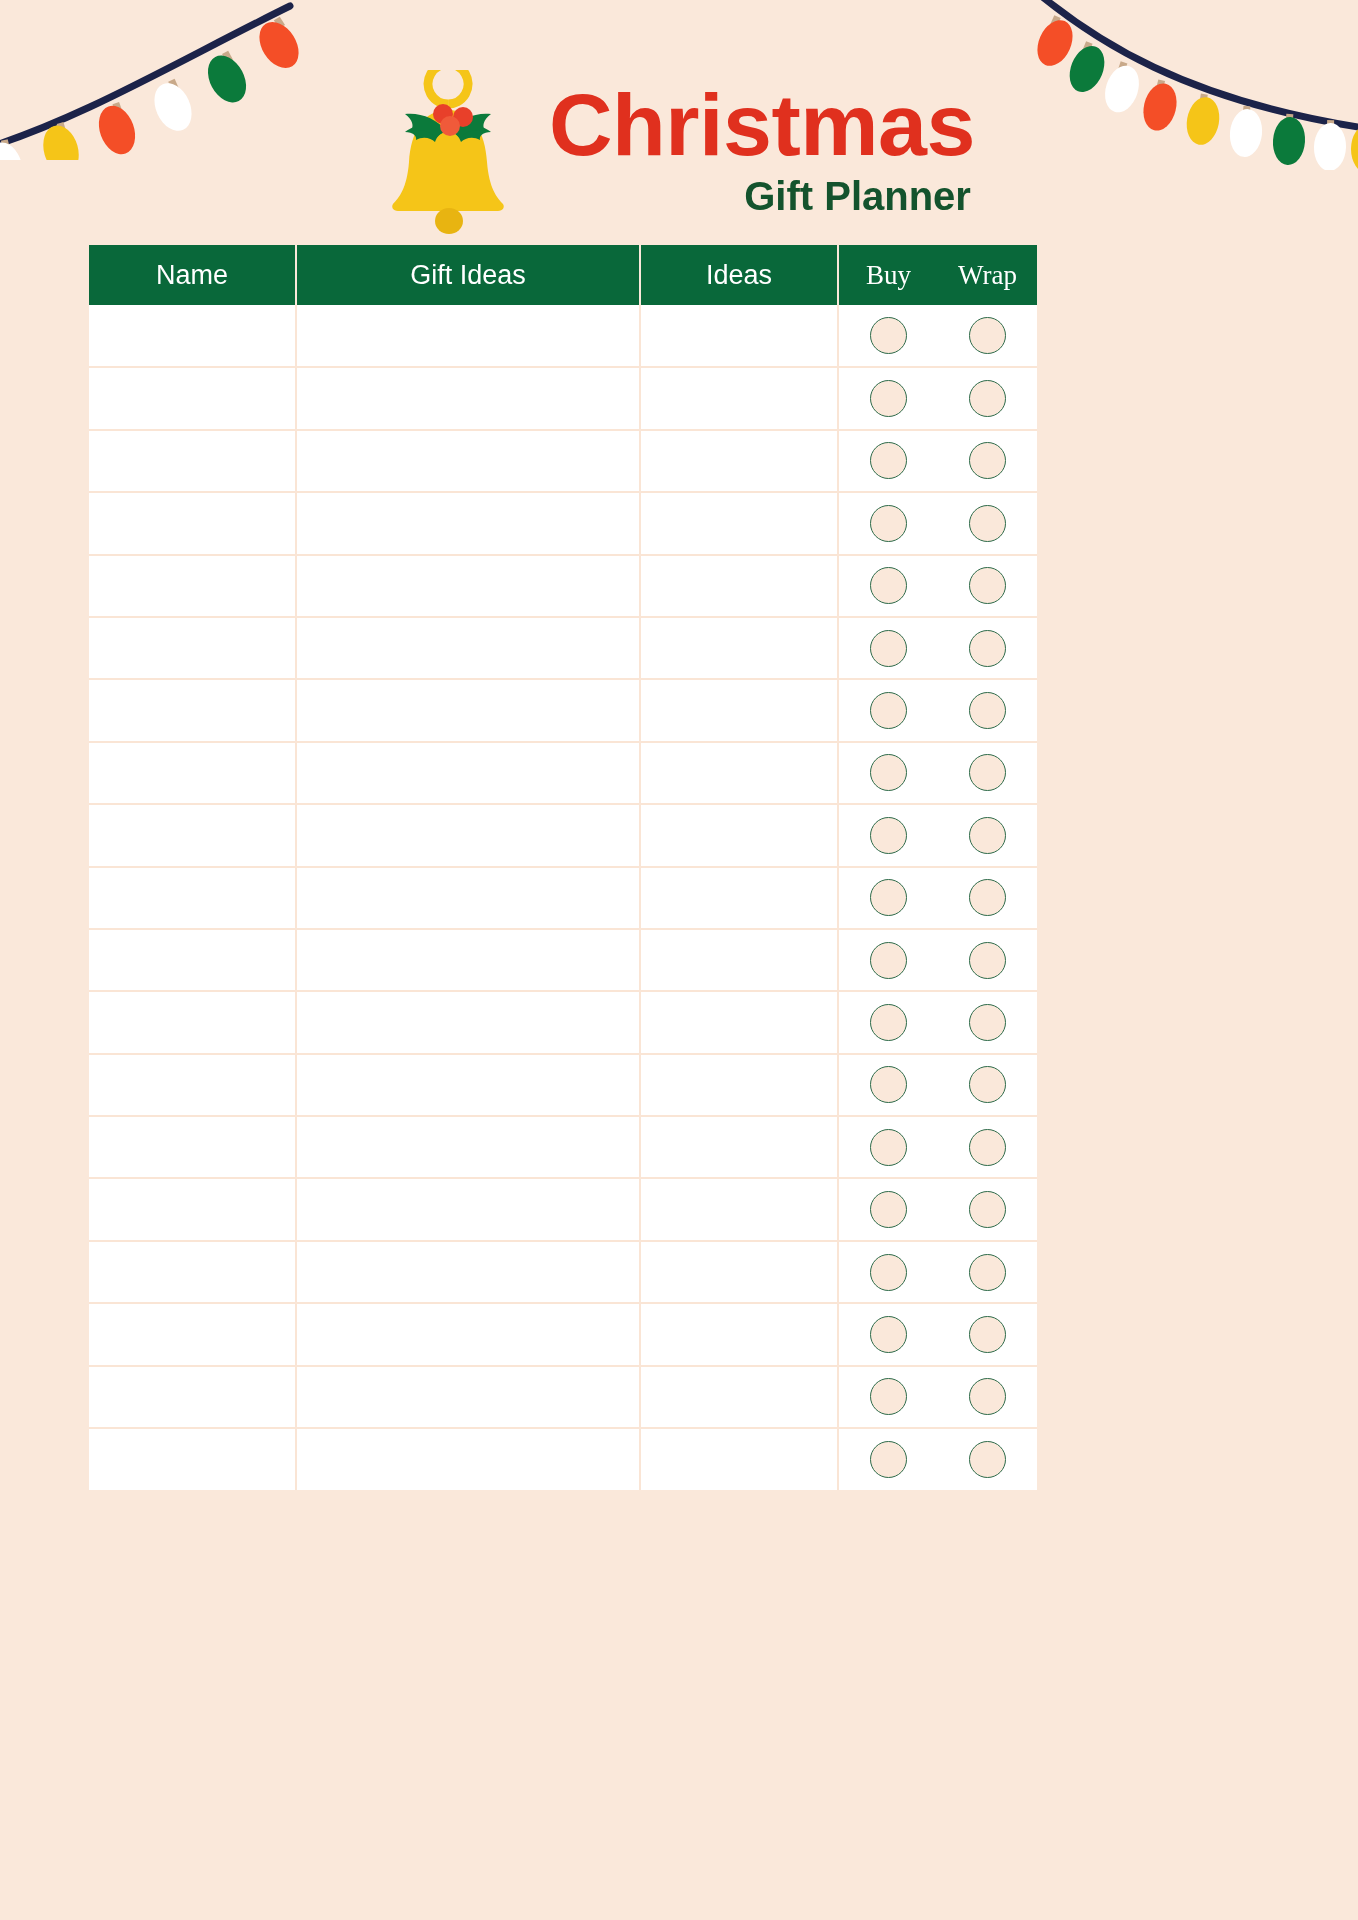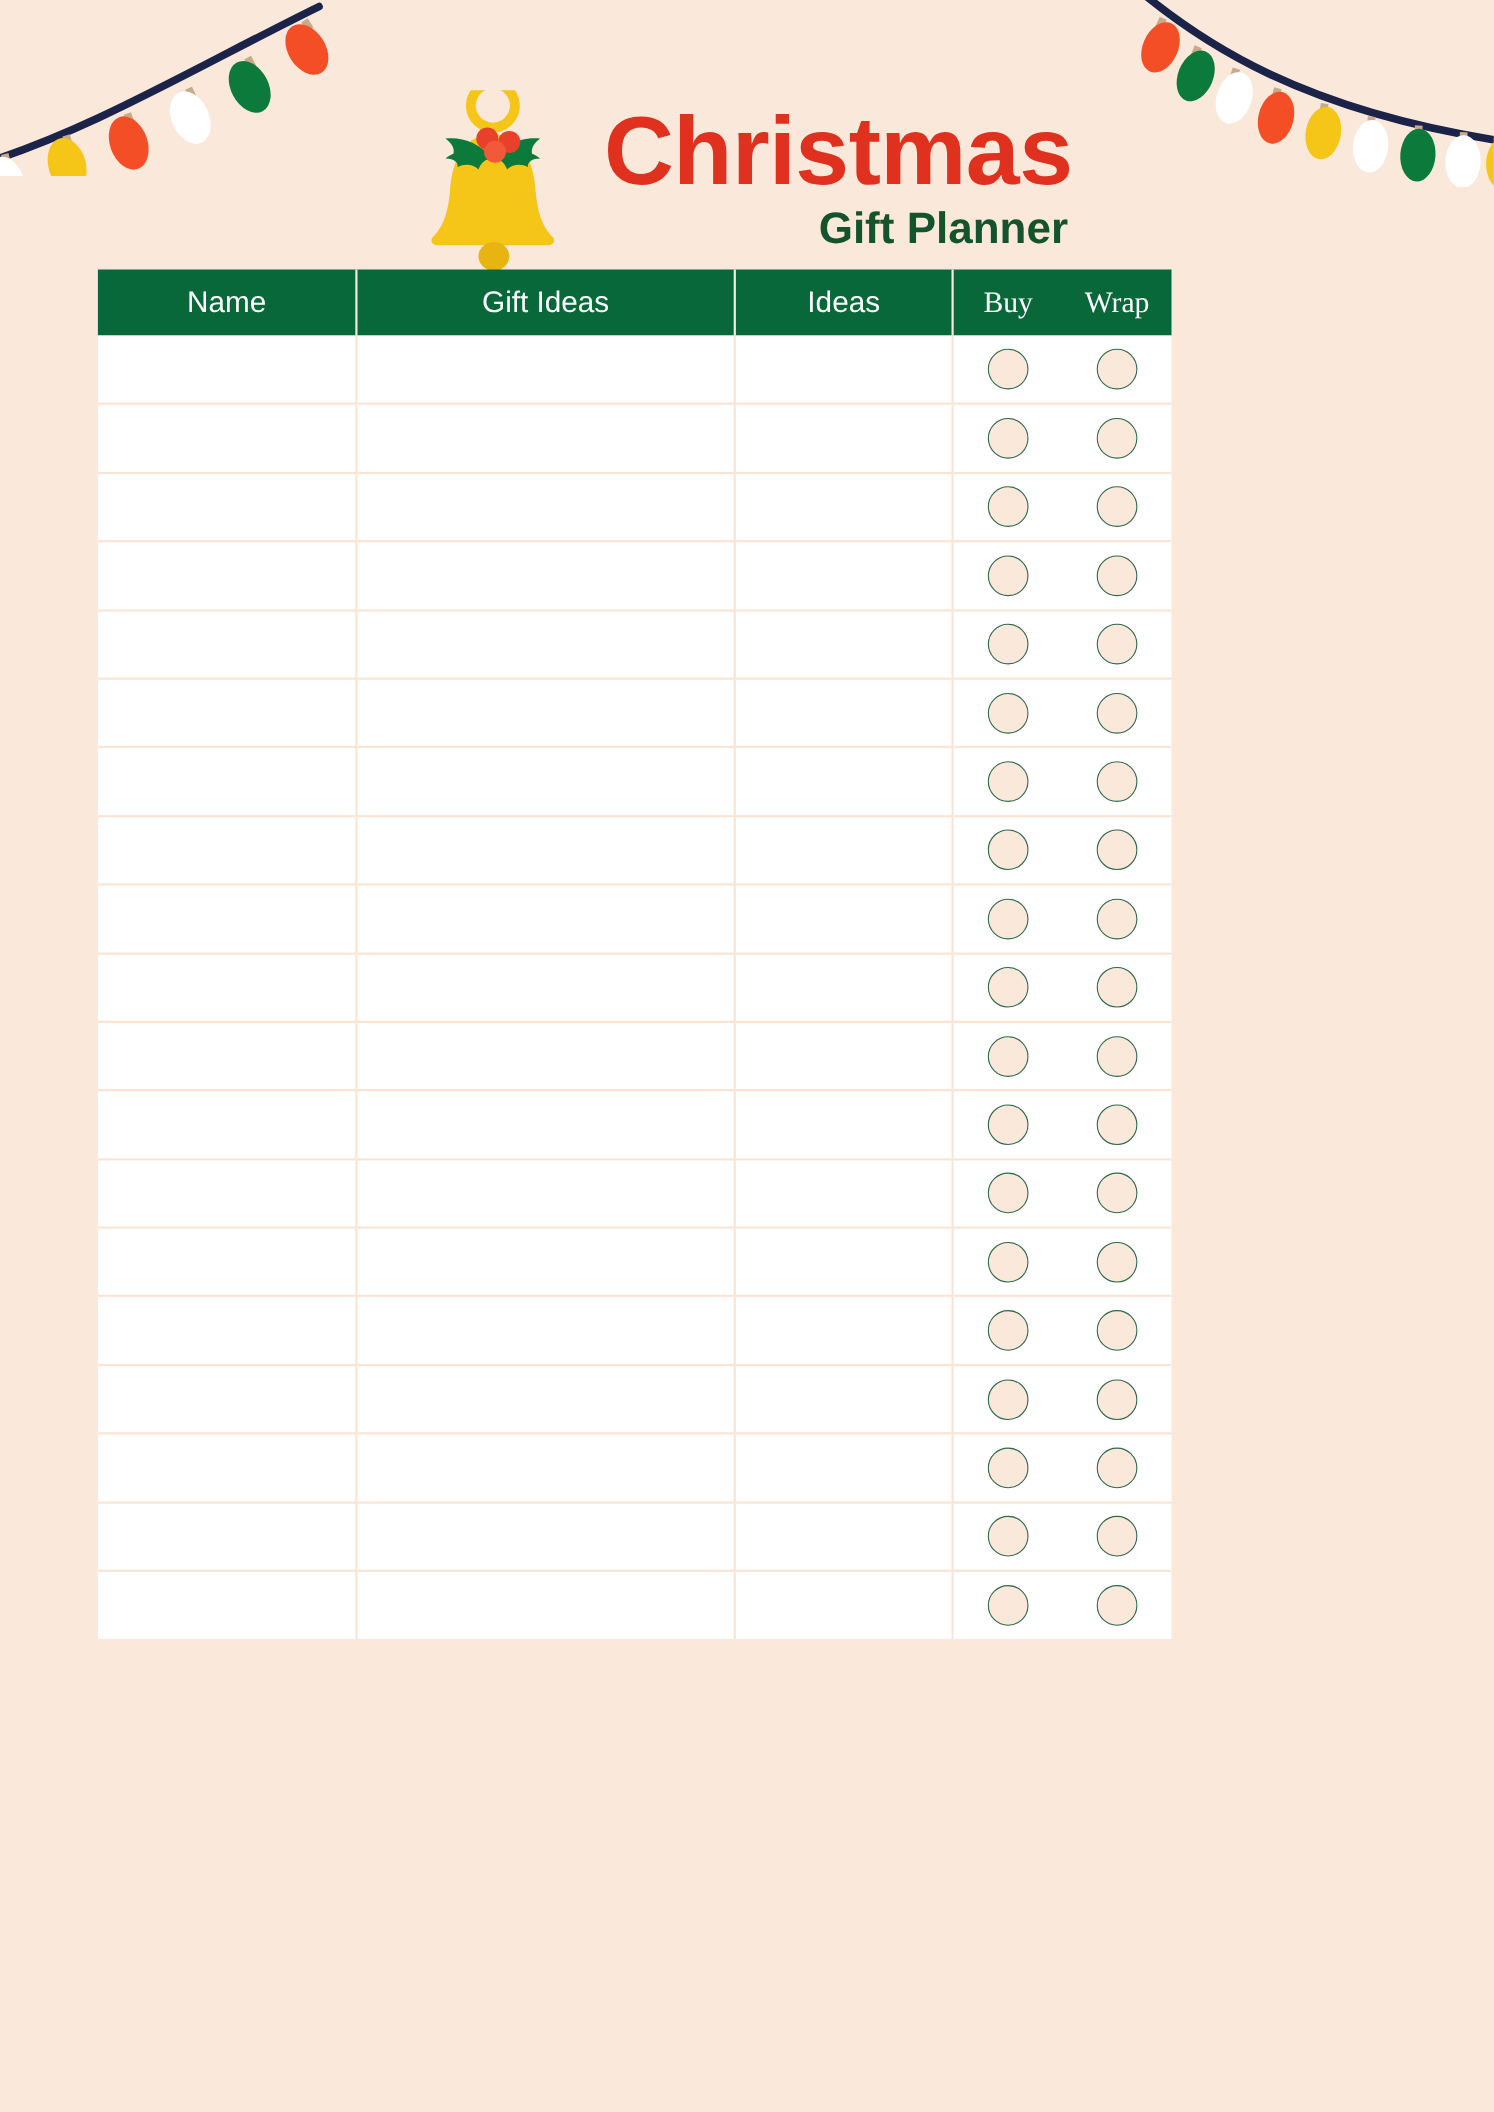--- a/index.html
+++ b/index.html
@@ -11,21 +11,21 @@
   body { background:#FAE8DA; position:relative; }
 
   
   .garland { position:absolute; top:0; pointer-events:none; }
   .garland.left  { left:-10px; }
   .garland.right { right:-6px; }
 
   
   .header {
     position:absolute;
-    left:0; right:0; top:74px;
+    left:0; right:0; top:62px;
     height:180px;
     display:flex;
     align-items:center;
     justify-content:center;
     gap:30px;
   }
   .bell-wrap {
     width:130px; height:165px;
     flex:0 0 auto;
     margin-right:6px;
@@ -95,21 +95,21 @@
     justify-content:space-around;
     height:100%;
   }
   .circle {
     width:37px; height:37px;
     border-radius:50%;
     background:#FAE8DA;
     border:1.6px solid #2E6B4A;
   }
 
-  .col-name  { width:235px; }
+  .col-name  { width:207px; }
   .col-gift  { width:344px; }
   .col-price { width:198px; }
   .col-check { width:199px; }
 </style>
 </head>
 <body>
 
 <div class="garland left">
   <svg width="480" height="160" viewBox="0 0 480 160">
     <path d="M-10 150 C 90 120, 190 60, 300 6" stroke="#1C2349" stroke-width="7" fill="none" stroke-linecap="round"></path>

